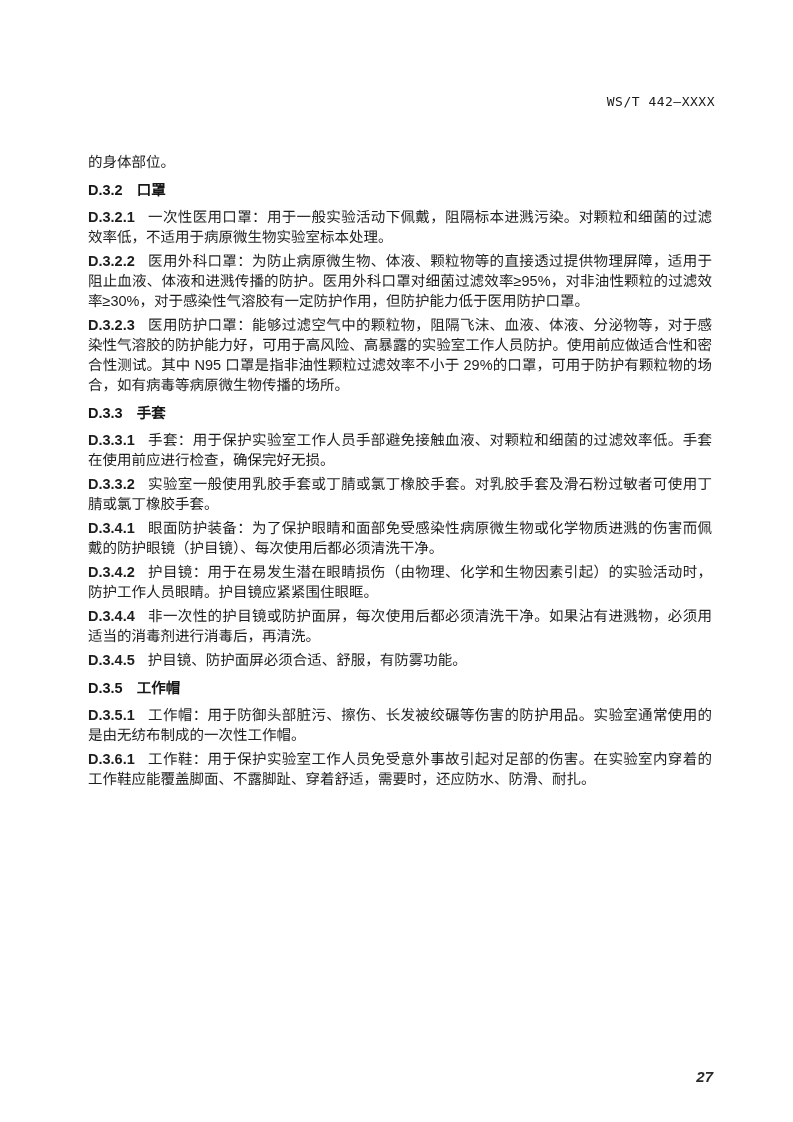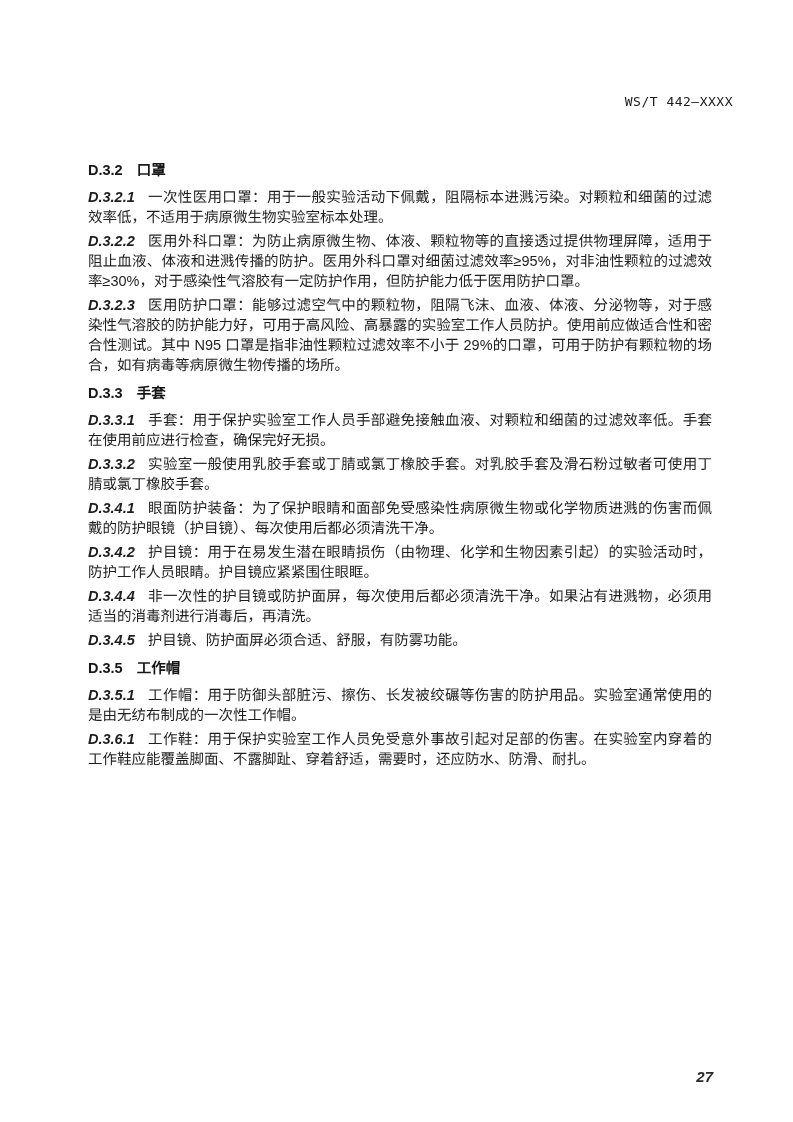--- a/index.html
+++ b/index.html
@@ -9,21 +9,21 @@
     width:793px;
     height:1122px;
     background:#ffffff;
     font-family:"Liberation Sans","DejaVu Sans",sans-serif;
     color:#1e1e1e;
     overflow:hidden;
   }
   .doc-header {
     position:absolute;
     top:94px;
-    right:60px;
+    right:78px;
     font-family:"DejaVu Sans Mono","Liberation Mono",monospace;
     font-size:13px;
     letter-spacing:0.5px;
     color:#1a1a1a;
   }
   .doc-body {
     position:absolute;
     left:88px;
     top:152px;
     width:624px;
@@ -32,21 +32,20 @@
     font-size:14.5px;
     line-height:20px;
     text-align:justify;
     margin-bottom:4px;
     color:#1e1e1e;
   }
   .clause-num {
     font-weight:bold;
     padding-right:13px;
     white-space:nowrap;
-    font-style:italic;
   }
   .heading {
     font-size:14.5px;
     line-height:20px;
     font-weight:bold;
     margin:8px 0 7px 0;
     color:#161616;
   }
   .heading-num {
     padding-right:14px;
@@ -64,20 +63,21 @@
 </style>
 </head>
 <body>
 
 <div class="page">
 
   <div class="doc-header">WS/T 442—XXXX</div>
 
   <main class="doc-body">
 
+    <p class="para">的身体部位。</p>
 
     <h3 class="heading"><span class="heading-num">D.3.2</span><span>口罩</span></h3>
 
     <p class="para"><span class="clause-num">D.3.2.1</span><span>一次性医用口罩：用于一般实验活动下佩戴，阻隔标本进溅污染。对颗粒和细菌的过滤效率低，不适用于病原微生物实验室标本处理。</span></p>
 
     <p class="para"><span class="clause-num">D.3.2.2</span><span>医用外科口罩：为防止病原微生物、体液、颗粒物等的直接透过提供物理屏障，适用于阻止血液、体液和进溅传播的防护。医用外科口罩对细菌过滤效率≥95%，对非油性颗粒的过滤效率≥30%，对于感染性气溶胶有一定防护作用，但防护能力低于医用防护口罩。</span></p>
 
     <p class="para"><span class="clause-num">D.3.2.3</span><span>医用防护口罩：能够过滤空气中的颗粒物，阻隔飞沫、血液、体液、分泌物等，对于感染性气溶胶的防护能力好，可用于高风险、高暴露的实验室工作人员防护。使用前应做适合性和密合性测试。其中 N95 口罩是指非油性颗粒过滤效率不小于 29%的口罩，可用于防护有颗粒物的场合，如有病毒等病原微生物传播的场所。</span></p>
 
     <h3 class="heading"><span class="heading-num">D.3.3</span><span>手套</span></h3>

